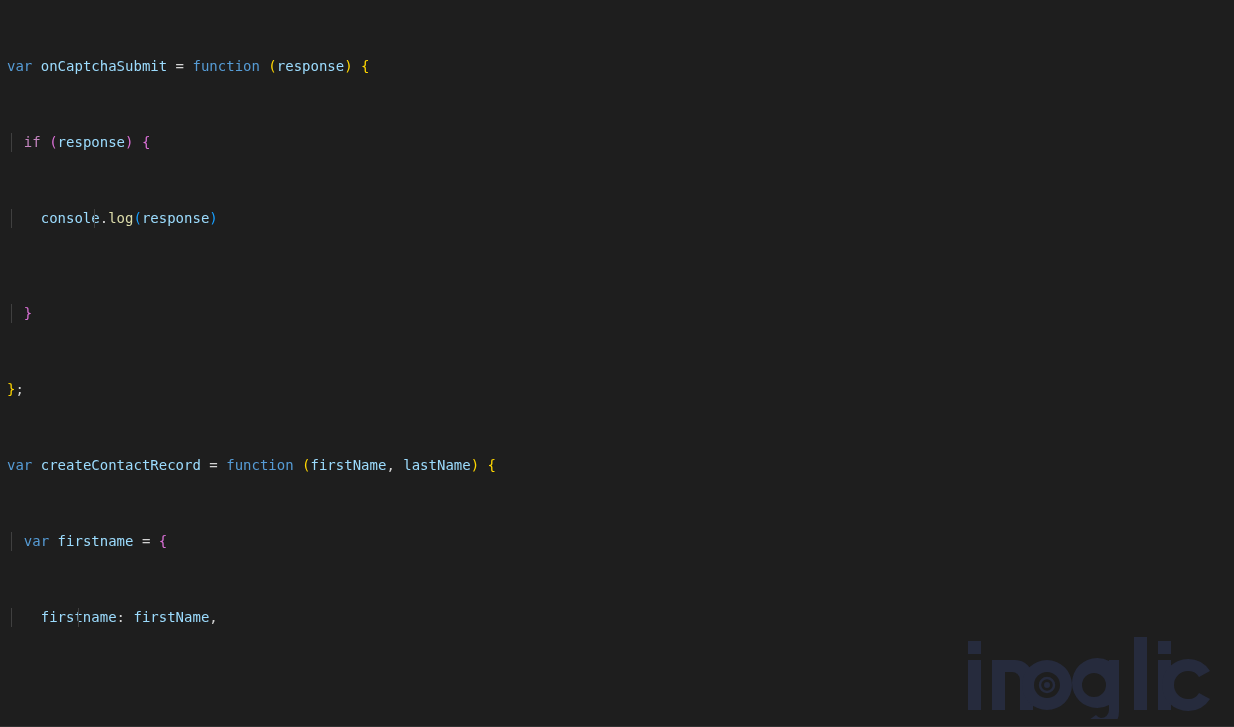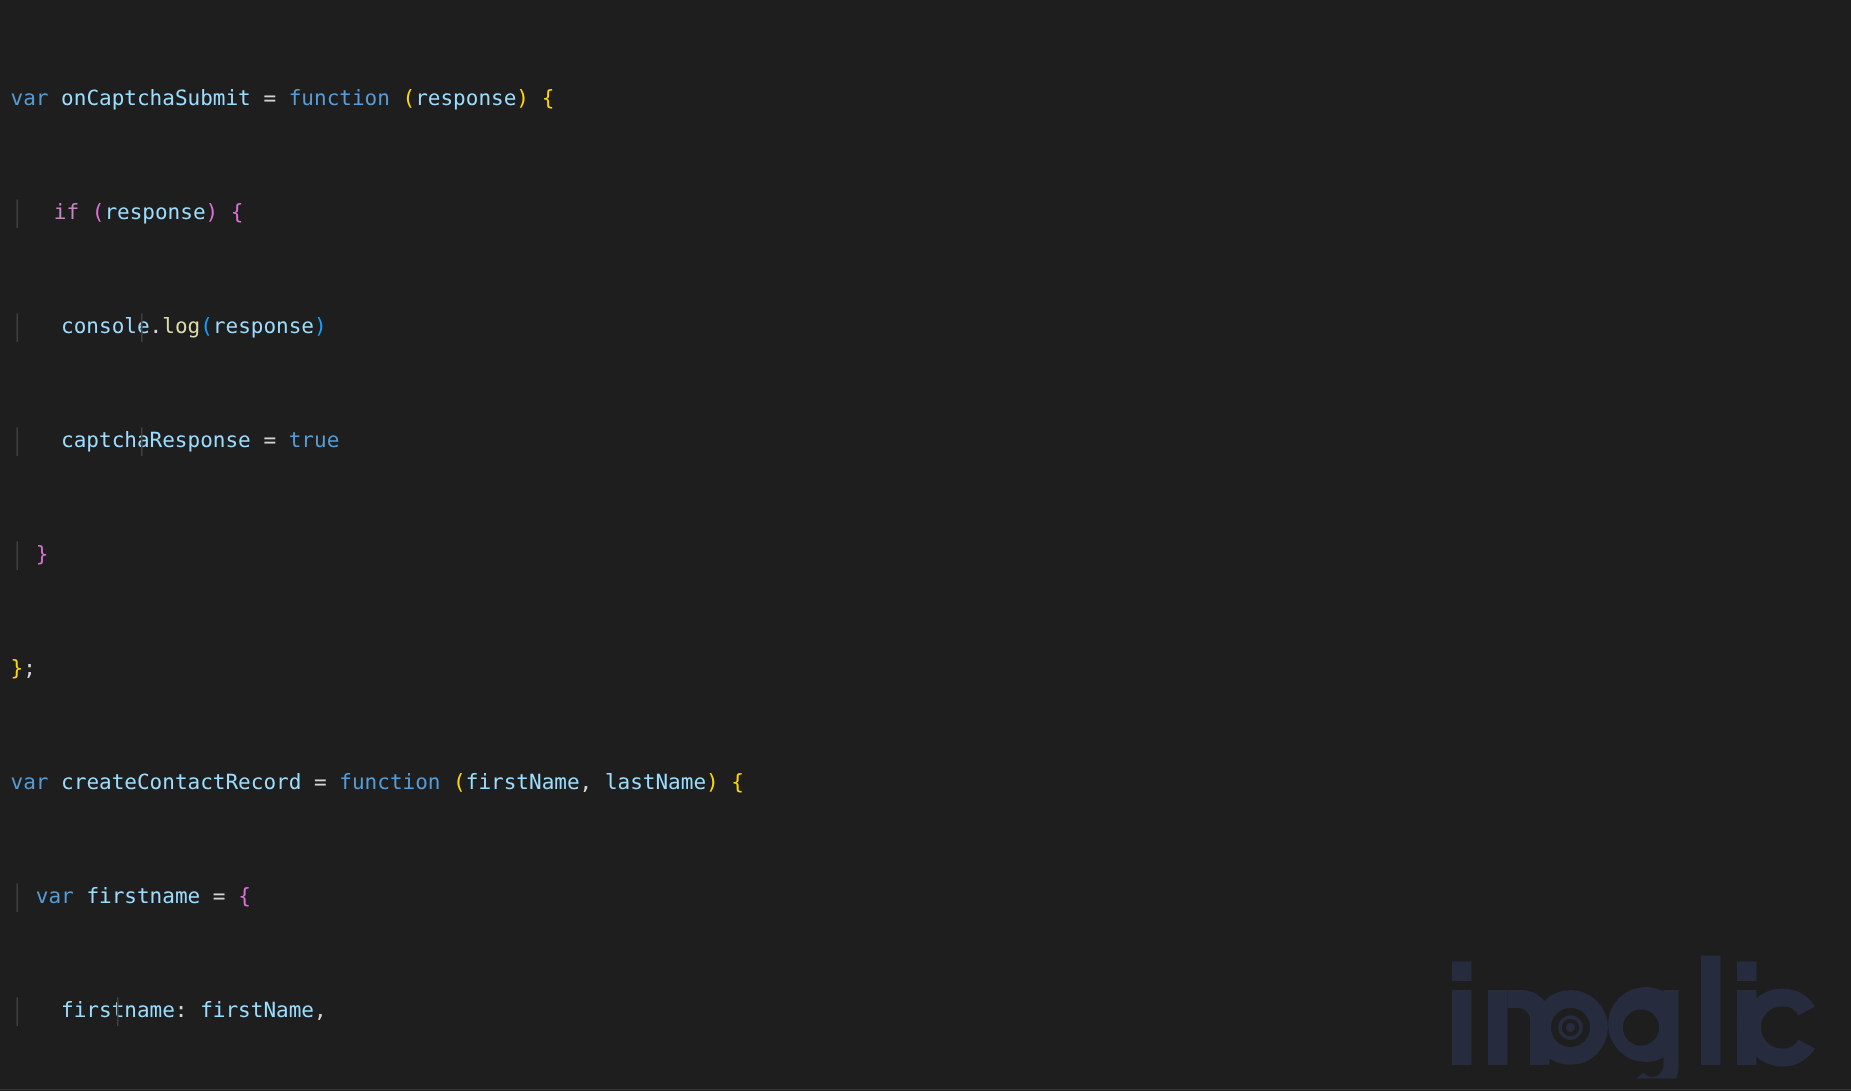--- a/index.html
+++ b/index.html
@@ -87,21 +87,21 @@
     left: 0;
     bottom: 0;
     width: 1234px;
     height: 1px;
     background: #323232;
     z-index: 5;
   }
 
   
   .t-kw       { color: #569CD6; }  
-  .t-ctl      { color: #C586C0; margin-left: 12px; }  
+  .t-ctl      { color: #C586C0; }  
   .t-fn       { color: #DCDCAA; }  
   .t-var      { color: #9CDCFE; }  
   .t-str      { color: #CE9178; }
   .t-plain    { color: #D4D4D4; }  
   .b1         { color: #FFD700; }  
   .b2         { color: #DA70D6; }  
   .b3         { color: #179FFF; }  
 </style>
 </head>
 <body style="background: rgb(30, 30, 30);">
@@ -139,21 +139,20 @@
   <div id="top-sliver"><span class="t-var" style="color: rgb(156, 220, 254);">     </span><span class="t-kw" style="color: rgb(86, 156, 214);">  </span><span class="t-var" style="color: rgb(156, 220, 254);">      </span><span class="t-str" style="color: rgb(206, 145, 120);">          </span><span class="t-plain" style="color: rgb(212, 212, 212);"> </span></div>
 
   <div id="code-surface">
 
     <div class="line"><span class="t-kw" style="color: rgb(86, 156, 214);">var</span> <span class="t-var" style="color: rgb(156, 220, 254);">onCaptchaSubmit</span> <span class="t-plain" style="color: rgb(212, 212, 212);">=</span> <span class="t-kw" style="color: rgb(86, 156, 214);">function</span> <span class="b1" style="color: rgb(255, 215, 0);">(</span><span class="t-var" style="color: rgb(156, 220, 254);">response</span><span class="b1" style="color: rgb(255, 215, 0);">)</span> <span class="b1" style="color: rgb(255, 215, 0);">{</span></div>
 
     <div class="line"><span class="guide" style="left: 11px; background: rgb(64, 64, 64);"></span>  <span class="t-ctl" style="color: rgb(197, 134, 192);">if</span> <span class="b2" style="color: rgb(218, 112, 214);">(</span><span class="t-var" style="color: rgb(156, 220, 254);">response</span><span class="b2" style="color: rgb(218, 112, 214);">)</span> <span class="b2" style="color: rgb(218, 112, 214);">{</span></div>
 
     <div class="line"><span class="guide" style="left: 11px; background: rgb(64, 64, 64);"></span><span class="guide" style="left: 94px; background: rgb(64, 64, 64);"></span>    <span class="t-var" style="color: rgb(156, 220, 254);">console</span><span class="t-plain" style="color: rgb(212, 212, 212);">.</span><span class="t-fn" style="color: rgb(220, 220, 170);">log</span><span class="b3" style="color: rgb(23, 159, 255);">(</span><span class="t-var" style="color: rgb(156, 220, 254);">response</span><span class="b3" style="color: rgb(23, 159, 255);">)</span></div>
 
-    <div class="line"><span class="guide" style="left: 11px; background: rgb(64, 64, 64);"></span><span class="guide" style="left: 94px; background: rgb(64, 64, 64);"></span>    <span class="t-var" style="color: rgb(156, 220, 254);">captchaResponse</span> <span class="t-plain" style="color: rgb(212, 212, 212);">=</span> <span class="t-kw" style="color: rgb(86, 156, 214);">true</span></div>
 
     <div class="line"><span class="guide" style="left: 11px; background: rgb(64, 64, 64);"></span>  <span class="b2" style="color: rgb(218, 112, 214);">}</span></div>
 
     <div class="line"><span class="b1" style="color: rgb(255, 215, 0);">}</span><span class="t-plain" style="color: rgb(212, 212, 212);">;</span></div>
 
     <div class="line"><span class="t-kw" style="color: rgb(86, 156, 214);">var</span> <span class="t-var" style="color: rgb(156, 220, 254);">createContactRecord</span> <span class="t-plain" style="color: rgb(212, 212, 212);">=</span> <span class="t-kw" style="color: rgb(86, 156, 214);">function</span> <span class="b1" style="color: rgb(255, 215, 0);">(</span><span class="t-var" style="color: rgb(156, 220, 254);">firstName</span><span class="t-plain" style="color: rgb(212, 212, 212);">,</span> <span class="t-var" style="color: rgb(156, 220, 254);">lastName</span><span class="b1" style="color: rgb(255, 215, 0);">)</span> <span class="b1" style="color: rgb(255, 215, 0);">{</span></div>
 
     <div class="line"><span class="guide" style="left: 11px; background: rgb(64, 64, 64);"></span>  <span class="t-kw" style="color: rgb(86, 156, 214);">var</span> <span class="t-var" style="color: rgb(156, 220, 254);">firstname</span> <span class="t-plain" style="color: rgb(212, 212, 212);">=</span> <span class="b2" style="color: rgb(218, 112, 214);">{</span></div>
 
     <div class="line"><span class="guide" style="left: 11px; background: rgb(64, 64, 64);"></span><span class="guide" style="left: 78px; background: rgb(64, 64, 64);"></span>    <span class="t-var" style="color: rgb(156, 220, 254);">firstname</span><span class="t-plain" style="color: rgb(212, 212, 212);">:</span> <span class="t-var" style="color: rgb(156, 220, 254);">firstName</span><span class="t-plain" style="color: rgb(212, 212, 212);">,</span></div>

